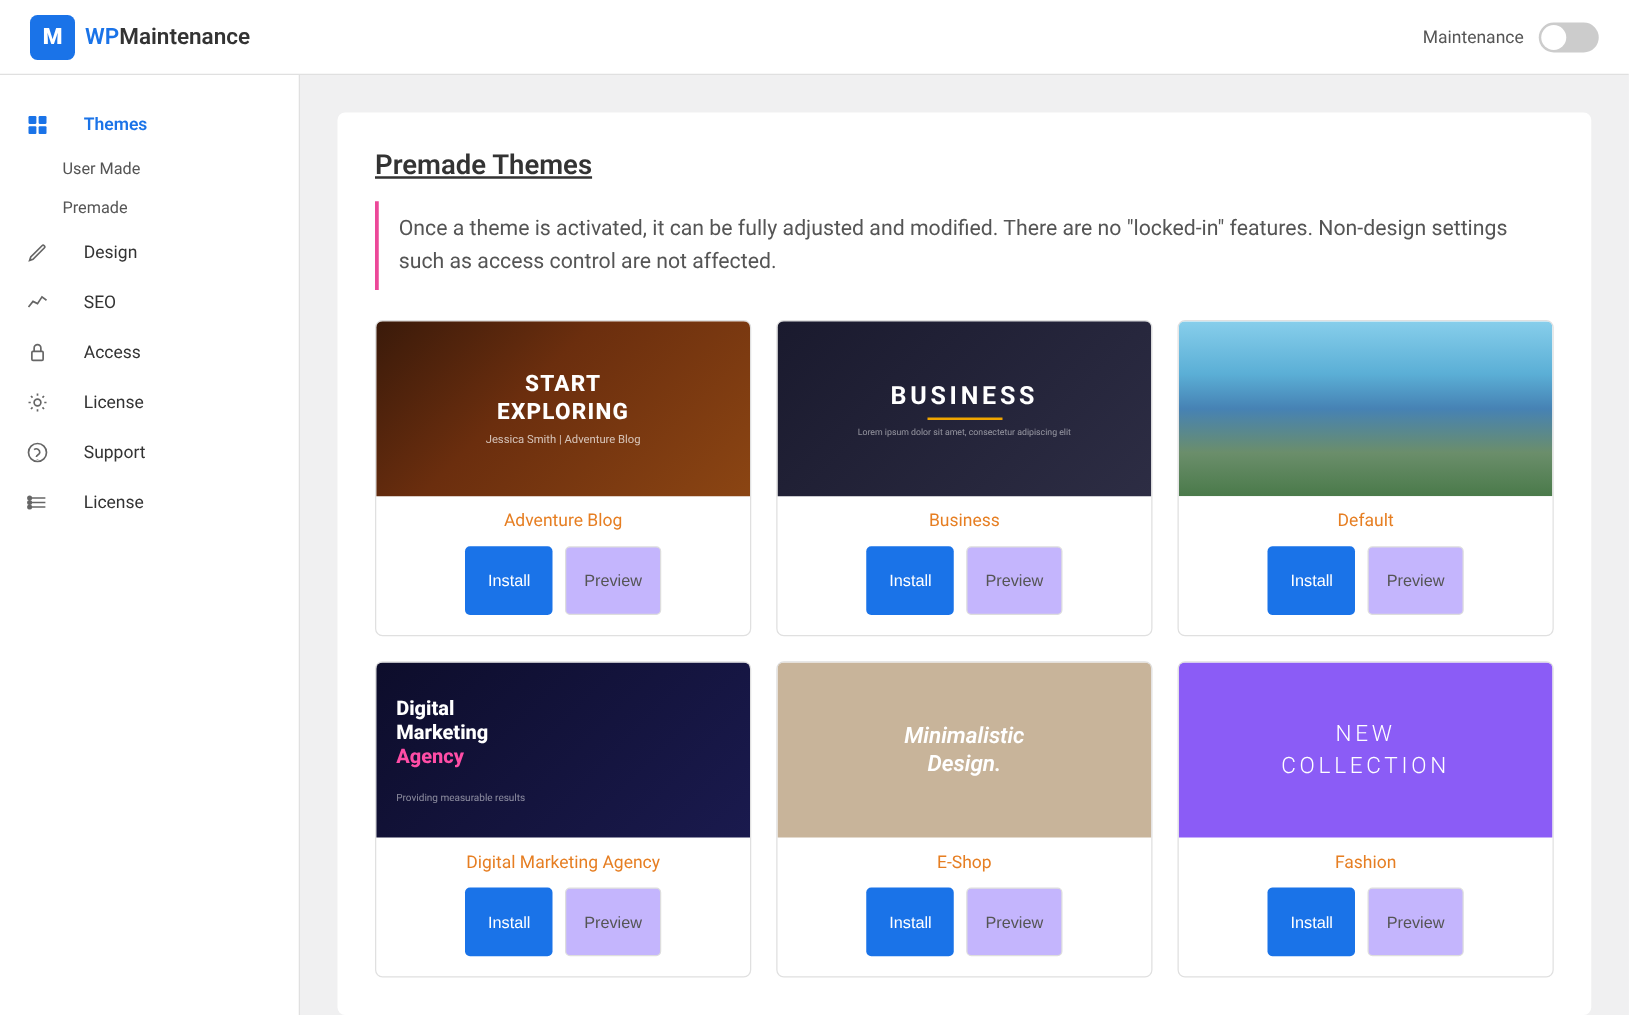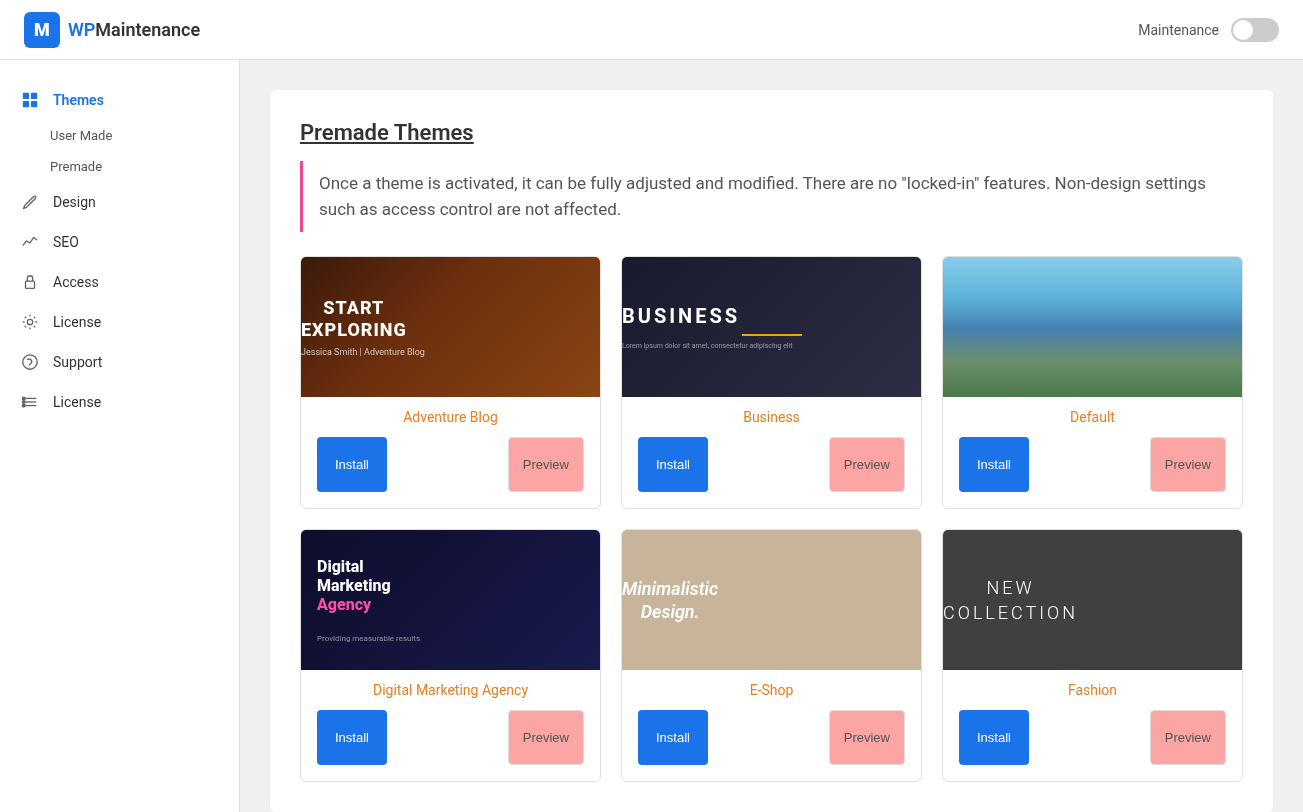--- a/index.html
+++ b/index.html
@@ -81,21 +81,21 @@
     .sidebar {
       width: 240px;
       background: #fff;
       border-right: 1px solid #e0e0e0;
       padding: 20px 0;
       flex-shrink: 0;
     }
     .sidebar-item {
       display: flex;
       align-items: center;
-      gap: 13px;
+      gap: 27px;
       padding: 10px 20px;
       cursor: pointer;
       font-size: 14px;
       color: #333;
     }
     .sidebar-item.active { color: #1a73e8; font-weight: 600; }
     .sidebar-item .icon {
       width: 20px;
       height: 20px;
       display: flex;
@@ -148,54 +148,54 @@
     .theme-card {
       border: 1px solid #e0e0e0;
       border-radius: 6px;
       overflow: hidden;
       background: #fff;
     }
     .theme-thumb-placeholder {
       width: 100%;
       height: 140px;
       display: flex;
-      align-items: flex-start;
+      align-items: center;
       justify-content: center;
       font-size: 12px;
       color: #999;
       position: relative;
       overflow: hidden;
     }
     .theme-info {
       padding: 12px 16px 16px;
     }
     .theme-name {
       font-size: 14px;
       color: #e67e22;
       text-align: center;
       margin-bottom: 12px;
       font-weight: 400;
     }
     .theme-actions {
       display: flex;
       gap: 10px;
-      justify-content: space-between;
+      justify-content: center;
     }
     .btn-install {
       background: #1a73e8;
       color: white;
       border: none;
       padding: 7px 18px;
       border-radius: 4px;
       font-size: 13px;
       cursor: pointer;
       font-weight: 500;
     }
     .btn-preview {
-      background: #fca5a5;
+      background: #c4b5fd;
       color: #555;
       border: 1px solid #ddd;
       padding: 19px 14px;
       border-radius: 4px;
       font-size: 13px;
       cursor: pointer;
     }
 
     
     .thumb-adventure {
@@ -278,21 +278,21 @@
     }
     .thumb-eshop .eshop-text {
       font-size: 18px;
       font-weight: 600;
       color: white;
       font-style: italic;
       text-align: center;
       line-height: 1.3;
     }
     .thumb-fashion {
-      background: #404040;
+      background: #8b5cf6;
       flex-direction: column;
     }
     .thumb-fashion .fashion-text {
       font-size: 18px;
       font-weight: 300;
       color: white;
       letter-spacing: 3px;
       text-align: center;
       line-height: 1.4;
     }

